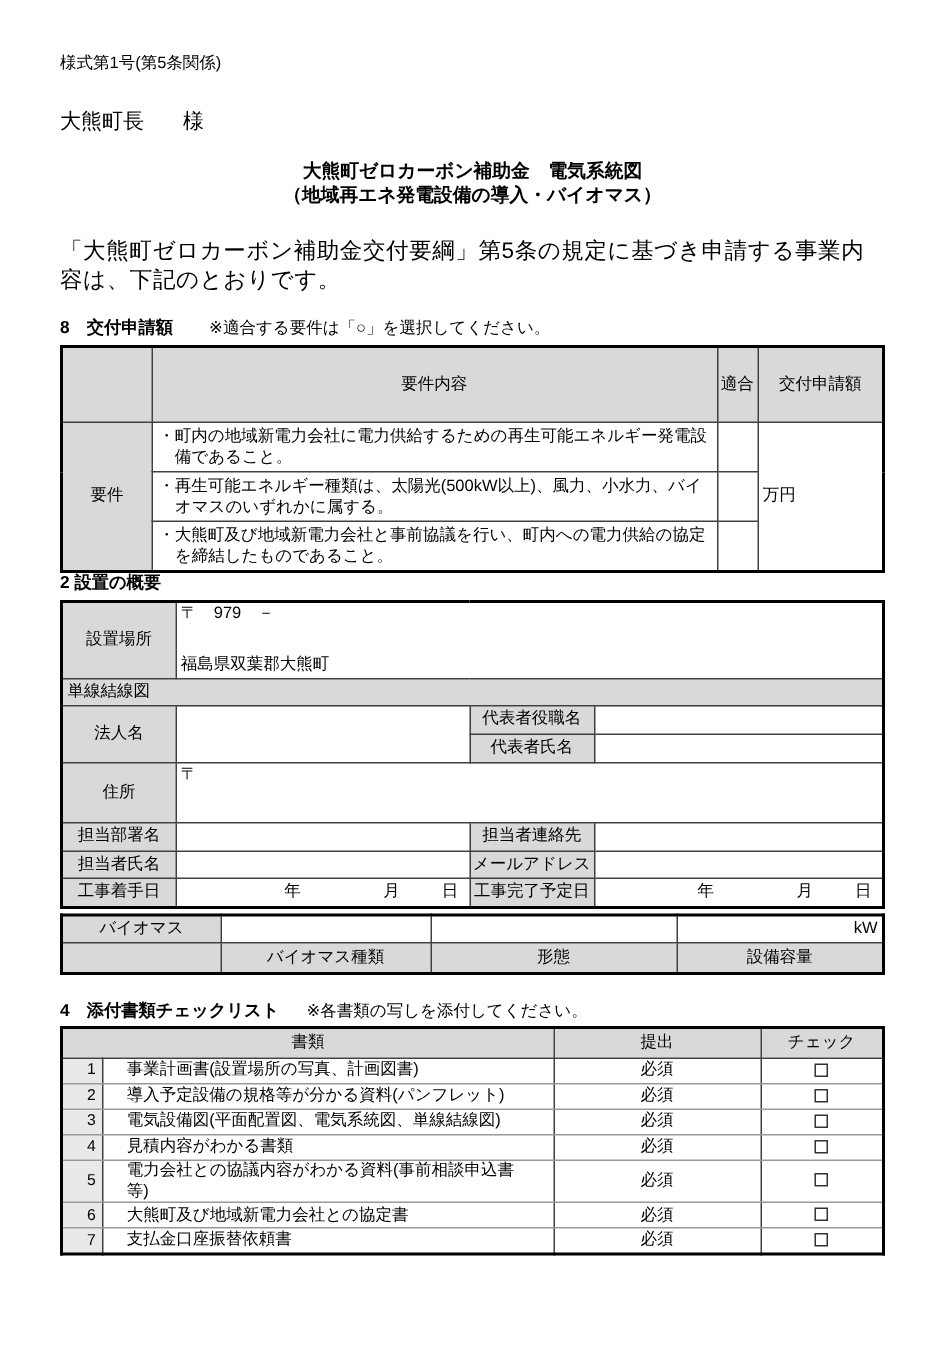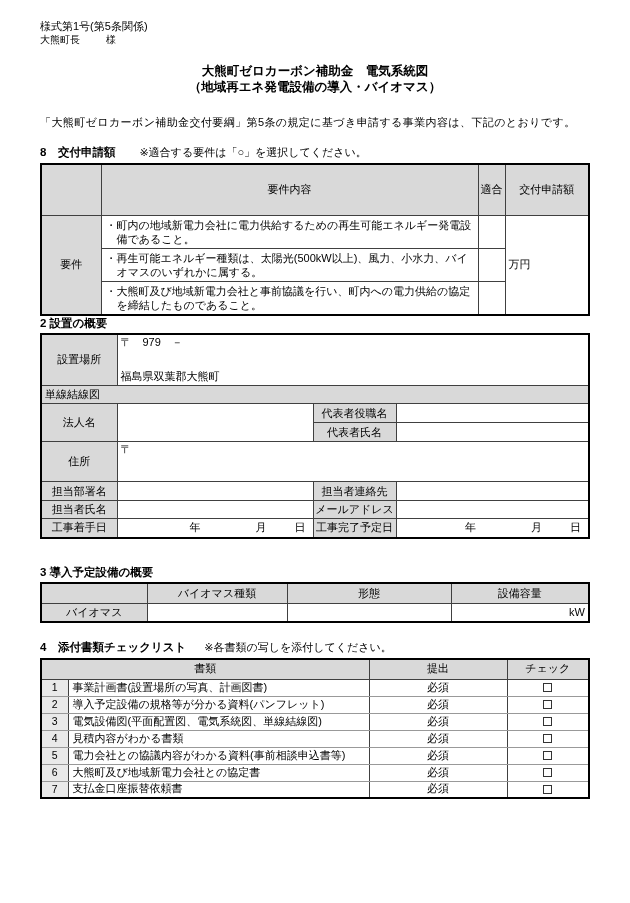--- a/index.html
+++ b/index.html
@@ -5,27 +5,27 @@
   * { margin:0; padding:0; box-sizing:border-box; }
   html,body { background:#fff; }
   body {
     width:630px; height:903px;
     font-family:"Liberation Sans","DejaVu Sans",sans-serif;
     color:#000; font-size:11px; line-height:1.25;
     position:relative; overflow:hidden;
   }
   .page { position:relative; width:630px; height:903px; padding:20px 40px 0 40px; }
 
-  .form-number { font-size:11px; }
-  .addressee { font-size:10px; }
+  .form-number { font-size:11px;margin-top:16px; }
+  .addressee { margin-top:22px; font-size:14px; }
   .addressee .suffix { margin-left:26px; }
 
   .title-block { margin-top:17px; text-align:center; font-weight:bold; font-size:12.5px; line-height:16px; }
 
-  .intro { margin-top:21px; font-size:11px; letter-spacing:0.4px; }
+  .intro { margin-top:21px; font-size:15px; letter-spacing:0.4px; }
 
   .sec-heading { font-weight:bold; font-size:11.5px; }
   .sec-heading .note { font-weight:normal; font-size:11px; }
   .h1 { margin-top:15px; }
   .h1 .note { margin-left:24px; }
   .h2 { }
   .h3 { margin-top:26px; }
   .h4 { margin-top:17px; }
   .h4 .note { margin-left:18px; }
 
@@ -45,21 +45,21 @@
   .t2 .tall-val { vertical-align:top; }
   .loc-cell { display:flex; flex-direction:column; justify-content:space-between; height:48px; }
   .date-cell { display:flex; justify-content:flex-end; align-items:center; padding-right:4px; }
   .date-cell .m { margin-left:55px; }
   .date-cell .d { margin-left:28px; }
 
   
   .t4 td { border-top:1px solid #999; border-bottom:1px solid #999; }
   .t4 th, .t4 .hdr td { border:1px solid #404040; }
   .t4 td.num { background:#e9e9e9; text-align:center; font-size:10.5px; }
-  .t4 td, .t4 th { height:17px; padding:0 4px; }
+  .t4 td, .t4 th { height:17px; padding:0 16px; }
   .checkbox { display:inline-block; width:9px; height:9px; border:1.2px solid #333; background:#fff; vertical-align:middle; }
 </style>
 </head>
 <body>
 
 <div class="page">
 
   <div class="form-number">様式第1号(第5条関係)</div>
 
   <div class="addressee">
@@ -172,43 +172,40 @@
         <div class="date-cell">
           <span>年</span>
           <span class="m">月</span>
           <span class="d">日</span>
         </div>
       </td>
     </tr>
   </tbody>
     </table>
 
-  <div class="sec-heading h3">
-    <span>3 導入予定設備の概要</span>
-  </div>
   <table class="t3">
     <colgroup>
         <col style="width:106px">
         <col style="width:140px">
         <col style="width:164px">
         <col style="width:138px">
       </colgroup>
     <tbody>
-        <tr style="height:20px">
+        <tr style="height:19px">
+      <td class="gray center">バイオマス</td>
+      <td></td>
+      <td></td>
+      <td class="right"><span>kW</span></td>
+    </tr>
+    <tr style="height:20px">
       <td class="gray"></td>
       <td class="gray center">バイオマス種類</td>
       <td class="gray center">形態</td>
       <td class="gray center">設備容量</td>
     </tr>
-    <tr style="height:19px">
-      <td class="gray center">バイオマス</td>
-      <td></td>
-      <td></td>
-      <td class="right"><span>kW</span></td>
-    </tr>
   </tbody>
     </table>
 
   <div class="sec-heading h4">
     <span>4　添付書類チェックリスト</span><span class="note">※各書類の写しを添付してください。</span>
   </div>
   <table class="t4">
     <colgroup>
         <col style="width:27px">
         <col style="width:301px">

